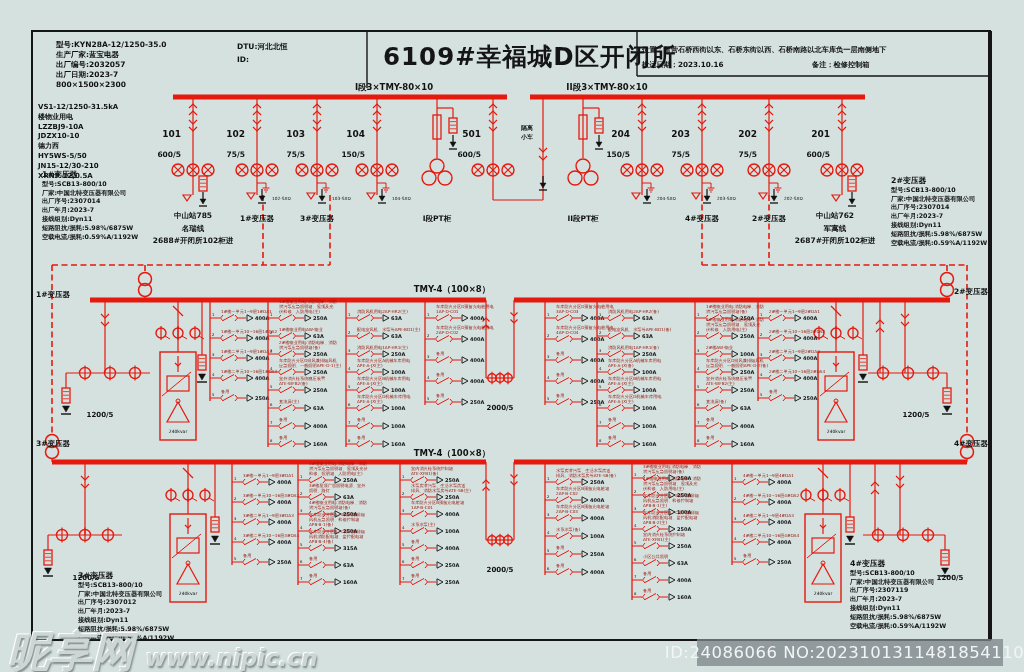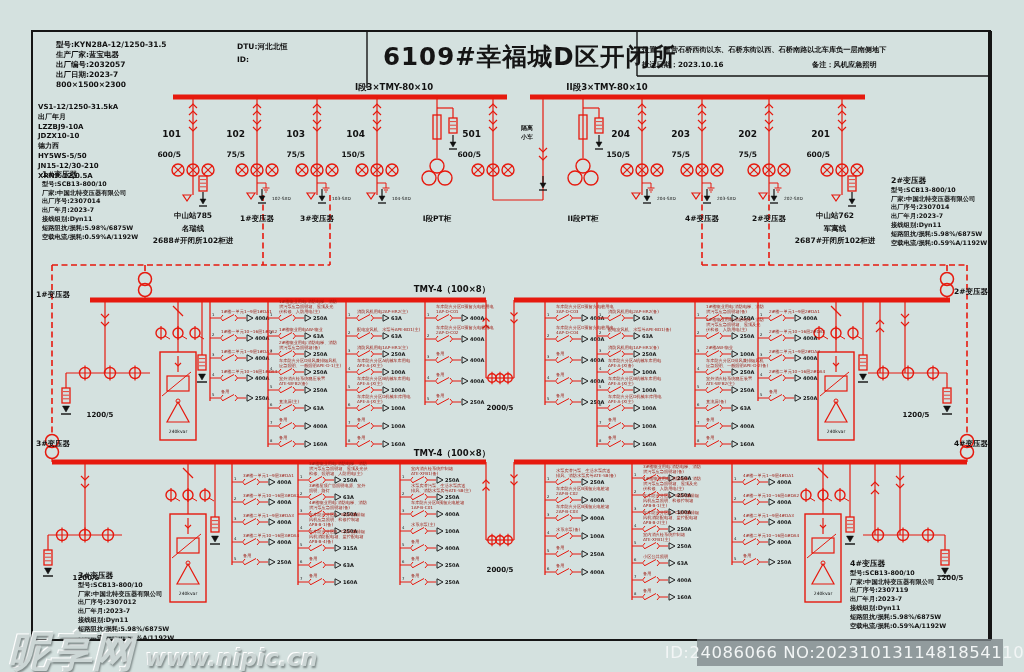--- a/index.html
+++ b/index.html
@@ -1658,36 +1658,36 @@
             <line x1="759.5" y1="562" x2="768" y2="562" stroke="#e6190e" stroke-width="1"></line>
             <path d="M769,558.8 L775,562 L769,565.2 Z" fill="none" stroke="#222" stroke-width="1"></path>
             <text x="777" y="564" fill="#111111" font-size="5" font-weight="700" text-anchor="start" font-family="&quot;DejaVu Sans&quot;,sans-serif">250A</text>
             <text x="743" y="557" fill="#9b140b" font-size="4.2" font-weight="400" text-anchor="start" font-family="&quot;DejaVu Sans&quot;,sans-serif">备用</text>
           </g>
         </g>
       </g>
     </svg>
 
   <div class="abs hline" style="left:56px;top:40px">
-    <div>型号:KYN28A-12/1250-31.5</div>
+    <div>型号:KYN28A-12/1250-35.0</div>
     <div>生产厂家:蓝宝电器</div>
     <div>出厂编号:2032057</div>
     <div>出厂日期:2023-7</div>
     <div>800×1500×2300</div>
   </div>
   <div class="abs hline" style="left:237px;top:42px">DTU:河北北恒</div>
   <div class="abs hline" style="left:237px;top:55px">ID:</div>
   <div class="abs title" style="left:383px;top:40px">6109#幸福城D区开闭所</div>
   <div class="abs loc" style="left:642px;top:45px">位置：留营石桥西街以东、石桥东街以西、石桥南路以北车库负一层南侧地下</div>
   <div class="abs loc" style="left:642px;top:60px">投运日期：2023.10.16</div>
-  <div class="abs loc" style="left:812px;top:60px">备注：风机应急照明</div>
+  <div class="abs loc" style="left:812px;top:60px">备注：检修控制箱</div>
 
   <div class="abs spec" style="left:38px;top:103px;width:108px" id="specList">
       <div>VS1-12/1250-31.5kA</div>
-      <div>出厂年月</div>
+      <div>楼物业用电</div>
       <div>LZZBJ9-10A</div>
       <div>JDZX10-10</div>
       <div>德力西</div>
       <div>HY5WS-5/50</div>
       <div>JN15-12/30-210</div>
       <div>XRNP-12,0.5A</div>
     </div>
 
   <div id="tblocks">
       <div class="abs tblock" style="left: 42px; top: 171px;">

